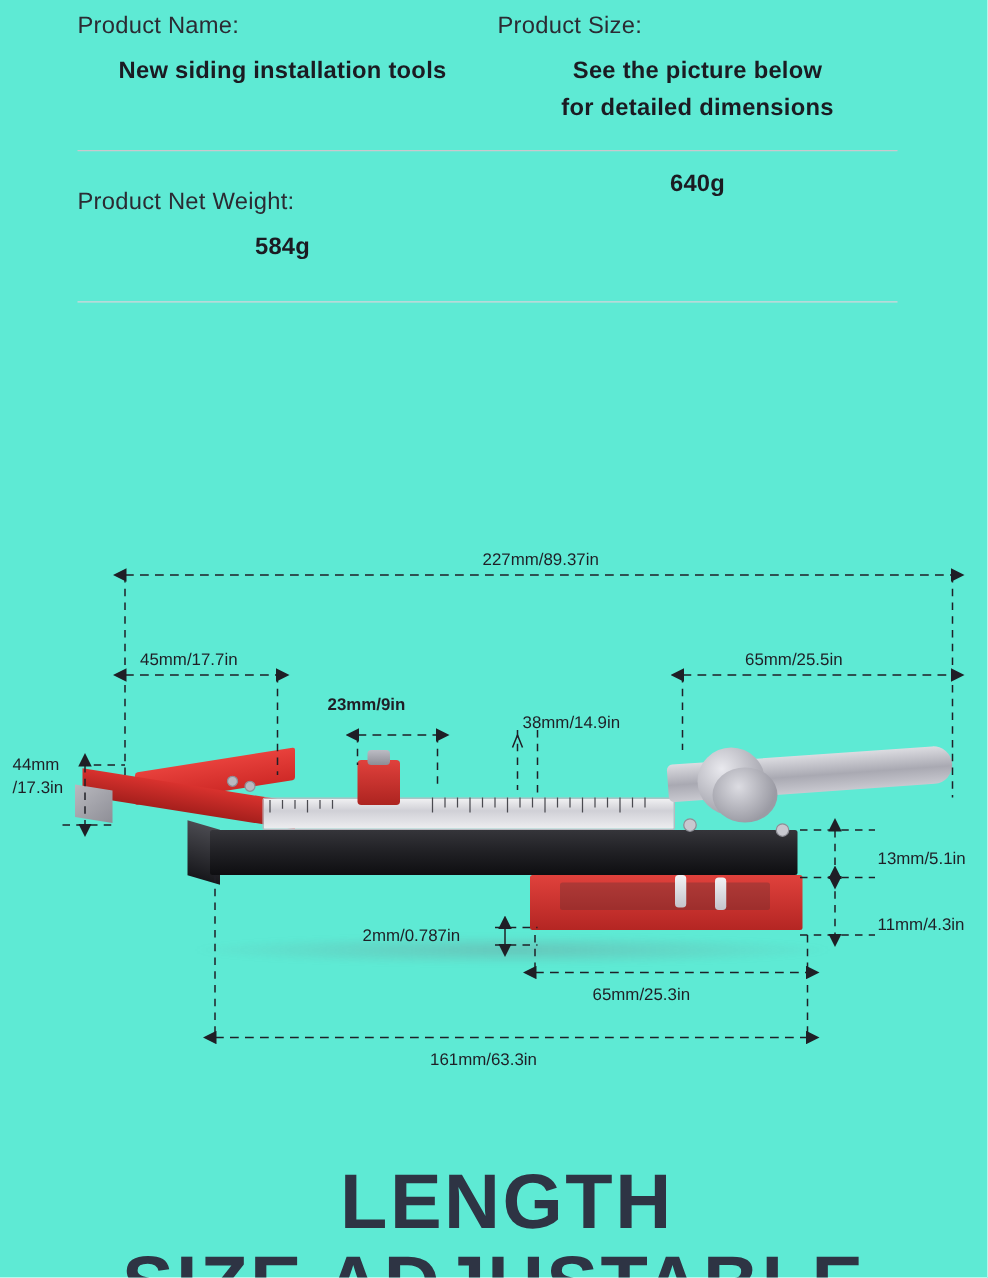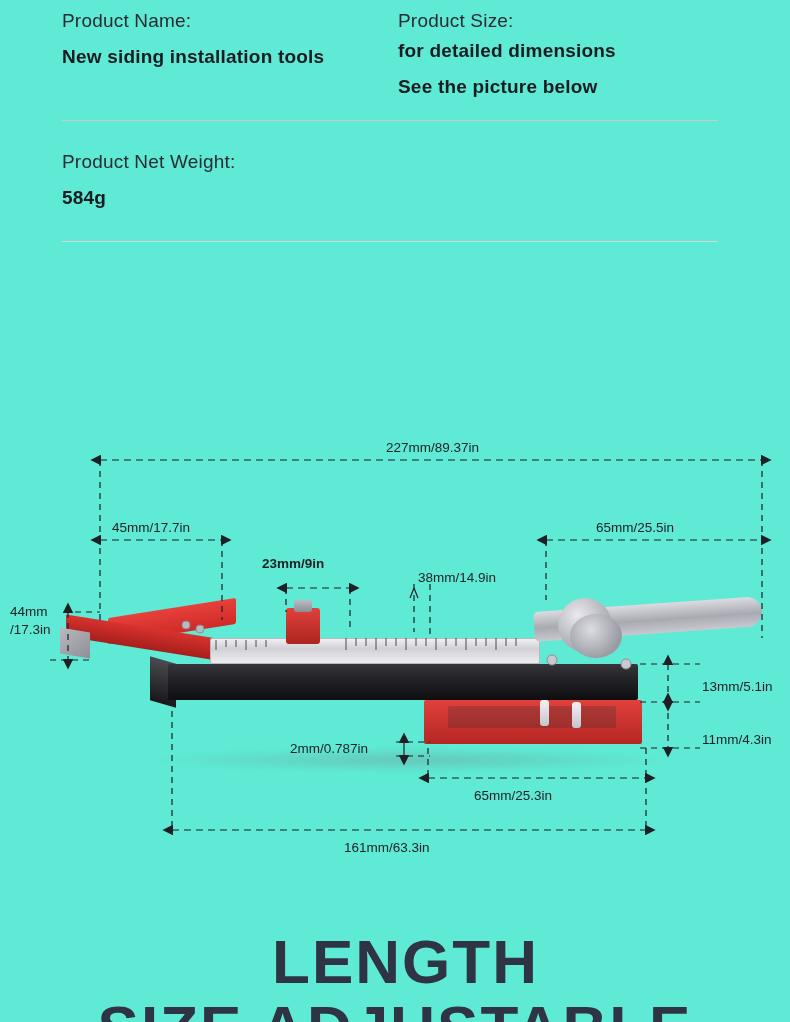--- a/index.html
+++ b/index.html
@@ -38,20 +38,21 @@
     line-height: 30px;
     letter-spacing: 0.2px;
   }
   .spec-value {
     font-size: 19px;
     color: #1b1b22;
     font-weight: 700;
     line-height: 30px;
     letter-spacing: 0.2px;
     margin-top: 6px;
+    text-align: center;
   }
   .spec-value.multi { line-height: 30px; }
   .rule {
     height: 1px;
     background: #c9c9ce;
     width: 656px;
     margin: 0;
   }
   .rule.thin { background: #d5d5da; }
   .row1 { height: 120px; }
@@ -228,33 +229,34 @@
 
   <div class="spec-table">
 
     <div class="spec-row row1">
       <div class="spec-cell">
         <div class="spec-label">Product Name:</div>
         <div class="spec-value">New siding  installation tools</div>
       </div>
       <div class="spec-cell right">
         <div class="spec-label">Product Size:</div>
+        <div class="spec-value multi">See the picture below</div>
         <div class="spec-value multi" style="margin-top:0">for detailed dimensions</div>
-        <div class="spec-value multi">See the picture below</div>
       </div>
     </div>
 
     <div class="rule"></div>
 
     <div class="spec-row row2">
       <div class="spec-cell">
         <div class="spec-label" style="margin-top:20px">Product Net Weight:</div>
         <div class="spec-value">584g</div>
       </div>
       <div class="spec-cell right">
+        <div class="spec-value">640g</div>
       </div>
     </div>
 
     <div class="rule thin"></div>
   </div>
 
   <div class="product">
     <div class="shadow" style="left:150px; top:748px; width:520px;"></div>
 
     <div class="red-top"></div>

